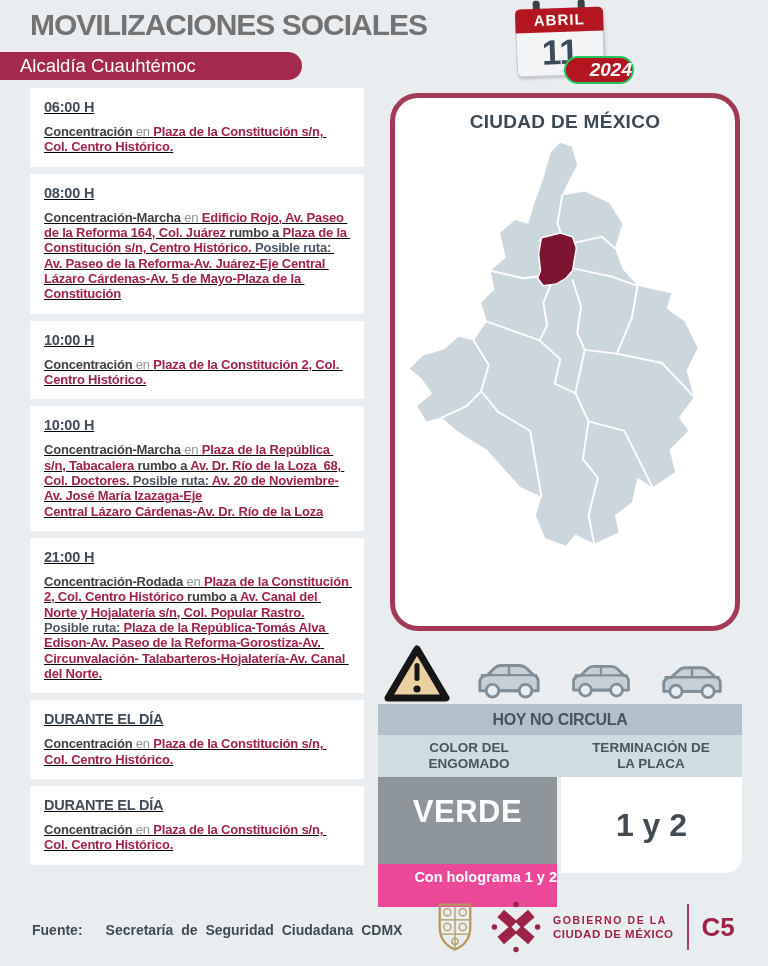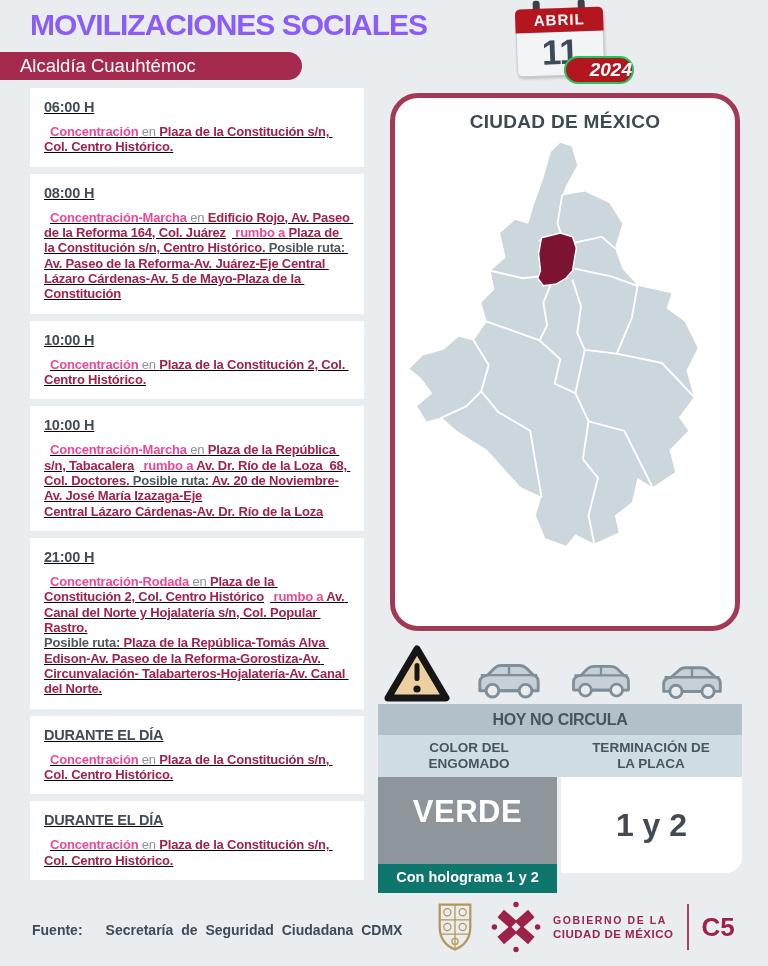--- a/index.html
+++ b/index.html
@@ -6,21 +6,21 @@
     --maroon:#a32a4c; --crimson:#a1234a; --slate:#44535f; --calred:#b4161f;
     --gold:#b5975a; --logomaroon:#9d2247; --mapfill:#ccd6dd; --maphl:#7c1431;
   }
   *{box-sizing:border-box;}
   html,body{margin:0;padding:0;}
   body{
     width:768px;height:966px;position:relative;overflow:hidden;
     background:#e9edf0;font-family:"Liberation Sans",sans-serif;
   }
   .page-title{position:absolute;left:30px;top:8px;font-size:30px;font-weight:700;
-    color:#8b5cf6;letter-spacing:-1px;}
+    color:#737373;letter-spacing:-1px;}
   .subtitle-pill{position:absolute;left:0;top:52px;width:302px;height:28px;
     background:var(--maroon);border-radius:0 14px 14px 0;color:#fff;font-size:18.5px;
     line-height:28px;padding-left:20px;}
   
   .calendar{position:absolute;left:516px;top:8px;width:88px;height:68px;transform:rotate(-2deg);}
   .cal-body{position:absolute;inset:0;background:#f3f4f6;border:1px solid #c9ccd2;
     border-radius:6px;box-shadow:1px 2px 3px rgba(0,0,0,.18);}
   .cal-header{position:absolute;left:0;right:0;top:0;height:24px;background:var(--calred);
     border-radius:5px 5px 0 0;color:#fff;text-align:center;font-weight:700;font-size:15px;
     line-height:24px;letter-spacing:1px;}
@@ -30,21 +30,21 @@
     font-weight:700;color:#3c4a5a;}
   .cal-year{position:absolute;left:564px;top:56px;width:70px;height:28px;background:var(--calred);
     border:2px solid #22c55e;border-radius:15px;color:#fff;font-size:19px;font-weight:700;
     text-align:right;line-height:24px;font-style:italic;}
   
   .events{position:absolute;left:30px;top:88px;width:334px;display:flex;flex-direction:column;gap:7px;text-decoration:underline;}
   .event-card{background:#fff;padding:11px 14px 12px;}
   .event-time{font-size:14.5px;font-weight:700;color:#414c58;margin-bottom:9px;letter-spacing:-0.2px;}
   .event-body{font-size:13px;font-weight:700;line-height:1.18;letter-spacing:-0.2px;white-space:pre-wrap;}
   .seg-gray{color:#8b929b;font-weight:400;}
-  .seg-grayb{color:#ec4899;margin-left:6px;}
+  .seg-grayb{color:#404040;}
   .seg-dark{color:#4d5863;}
   .seg-red{color:var(--crimson);}
   
   .map-card{position:absolute;left:390px;top:93px;width:350px;height:538px;background:#fff;
     border:5px solid #a23a55;border-radius:28px;overflow:hidden;}
   .map-title{text-align:center;margin-top:13px;font-size:19px;font-weight:700;color:#3d4a55;letter-spacing:0.3px;}
   svg.map{display:block;margin:4px auto 0;}
   
   .hnc{position:absolute;left:378px;top:636px;width:364px;}
   .hnc-icons{height:68px;display:flex;align-items:flex-end;}
@@ -52,22 +52,22 @@
   .hnc-icons .car{margin-left:24px;margin-bottom:4px;}
   .hnc-band1{height:31px;background:#b2c1c9;color:#46555f;font-size:16px;font-weight:700;
     text-align:center;line-height:31px;letter-spacing:-0.3px;}
   .hnc-band2{height:42px;background:#cfdde2;display:flex;}
   .hnc-col{flex:1;text-align:center;font-size:13.5px;font-weight:700;color:#46555f;
     line-height:1.2;padding-top:5px;white-space:pre-line;}
   .hnc-row3{display:flex;}
   .hnc-left{width:179px;display:flex;flex-direction:column;}
   .hnc-verde{height:87px;background:#8e969c;color:#fff;font-size:31px;font-weight:700;
     text-align:center;line-height:69px;letter-spacing:0.5px;}
-  .hnc-holo{height:29px;background:#0f766e;color:#fff;font-size:14.5px;font-weight:700;
-    text-align:center;line-height:27px;}
+  .hnc-holo{height:43px;background:#ec4899;color:#fff;font-size:14.5px;font-weight:700;
+    text-align:right;line-height:27px;}
   .hnc-right{width:181px;height:96px;margin-left:4px;background:#fff;border-radius:0 0 16px 0;
     font-size:32px;font-weight:700;color:#434b52;text-align:center;line-height:96px;}
   
   .fuente{position:absolute;left:32px;top:922px;font-size:14px;font-weight:700;color:#3e4a54;}
   .fuente .lbl{margin-right:23px;}
   .fuente .txt{word-spacing:4px;}
   .footer-logos{position:absolute;left:437px;top:896px;height:62px;display:flex;align-items:center;}
   .gob-text{margin-left:10px;color:var(--logomaroon);}
   .gob-line1{font-size:10.5px;font-weight:600;letter-spacing:1.6px;}
   .gob-line2{font-size:11.5px;font-weight:700;letter-spacing:0.5px;margin-top:2px;}

